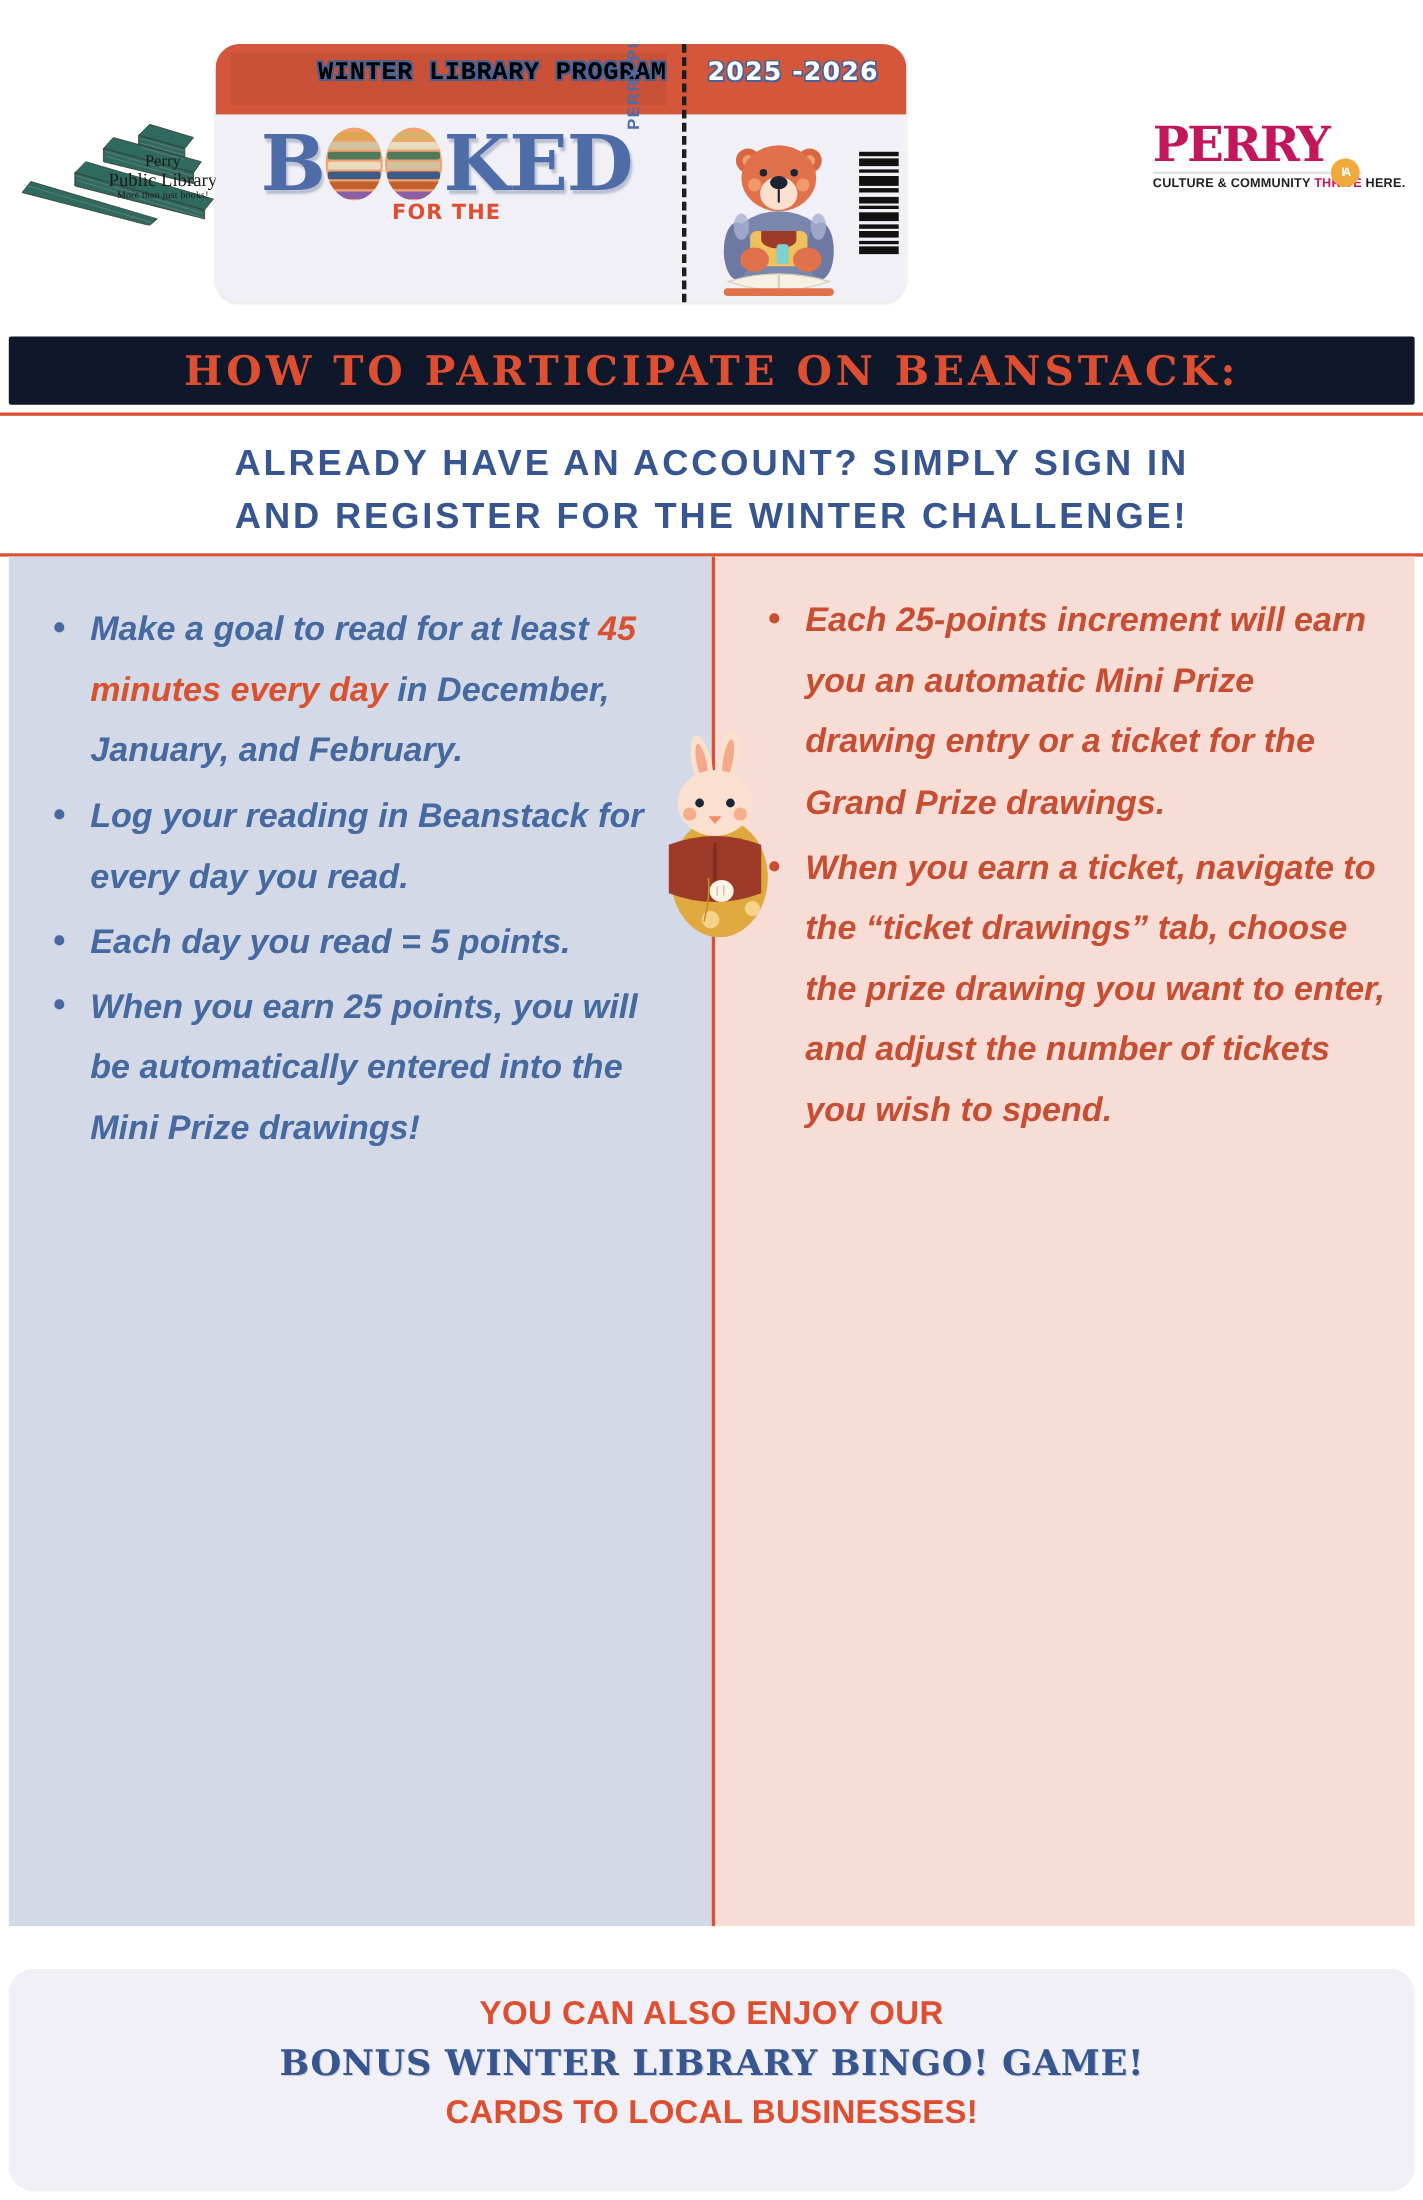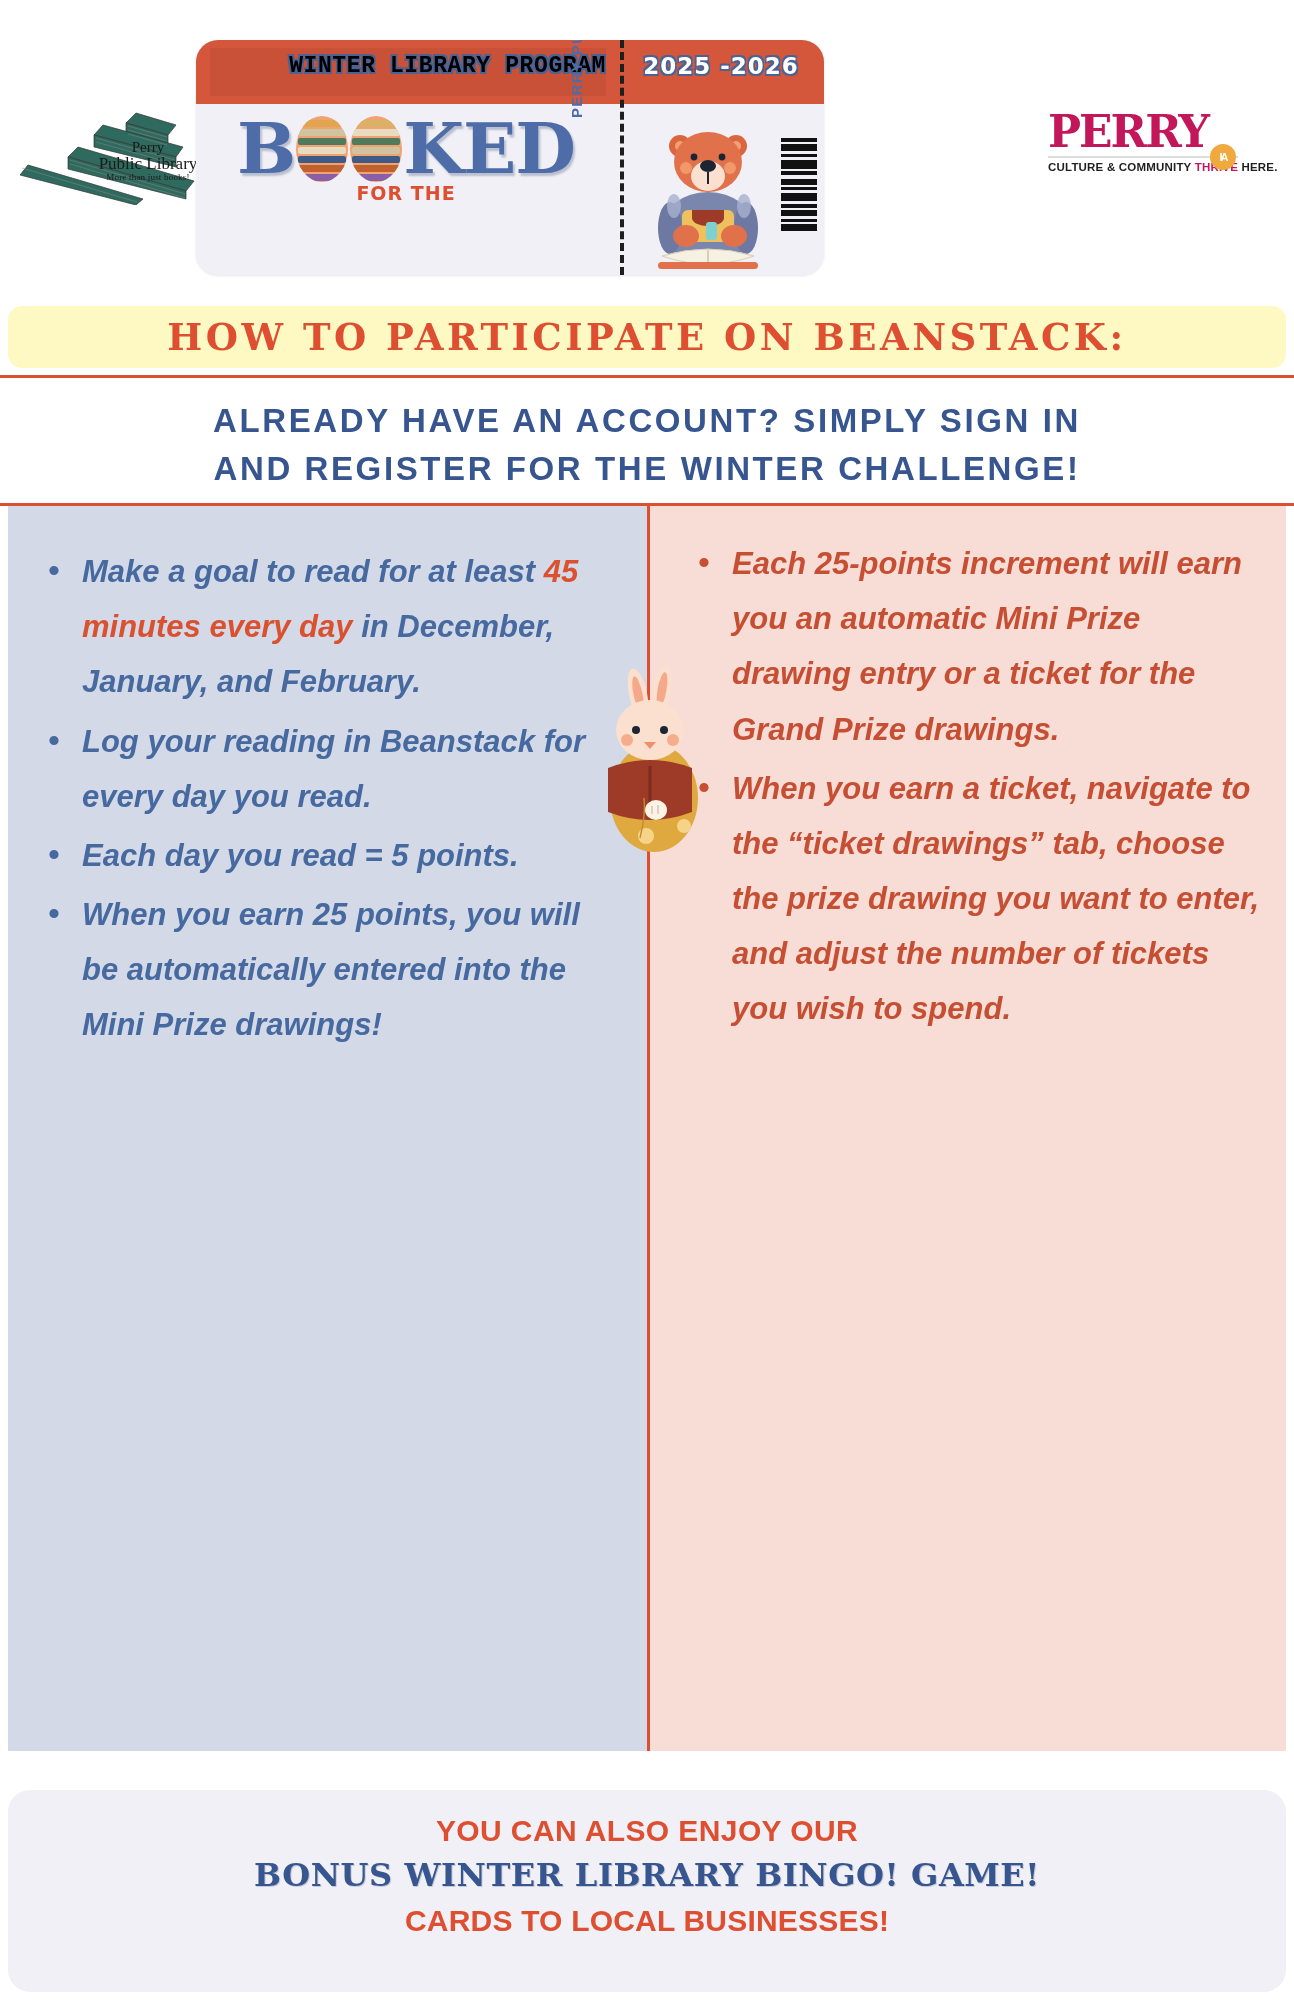--- a/index.html
+++ b/index.html
@@ -71,21 +71,21 @@
   .perry-ia { position:absolute; right:2px; top:34px; width:26px; height:26px;
      border-radius:50%; background:#efa93c; color:#fff; font-family:"Liberation Sans",sans-serif;
      font-weight:bold; font-size:11px; text-align:center; line-height:26px; }
   .perry-rule { height:2px; background:#ddd; margin:2px 0 3px; }
   .perry-tag { font-family:"Liberation Sans", sans-serif; font-weight:bold; font-size:11.5px;
      letter-spacing:.2px; color:#1f1f1f; white-space:nowrap; }
   .perry-tag .pink { color:#c2185b; }
 
   
   .headbar { position:absolute; left:8px; top:306px; width:1278px; height:62px;
-     background:#fef9c3; border-radius:14px; }
+     background:#0f172a; border-radius:2px; }
   .headbar span { display:block; text-align:center; line-height:62px;
      font-family:"DejaVu Serif", serif; font-weight:bold; font-size:37px;
      color:#dd4f30; letter-spacing:3.5px; }
   .hrule { position:absolute; left:0; top:375px; width:1294px; height:3px; background:#dd4f30; }
 
   
   .subhead { position:absolute; left:0; top:388px; width:1294px; height:113px;
      display:flex; flex-direction:column; align-items:center; justify-content:center; }
   .subhead div { font-family:"Liberation Sans", sans-serif; font-weight:bold; font-size:33px;
      color:#37558f; letter-spacing:2.6px; line-height:1.45; text-align:center; }

